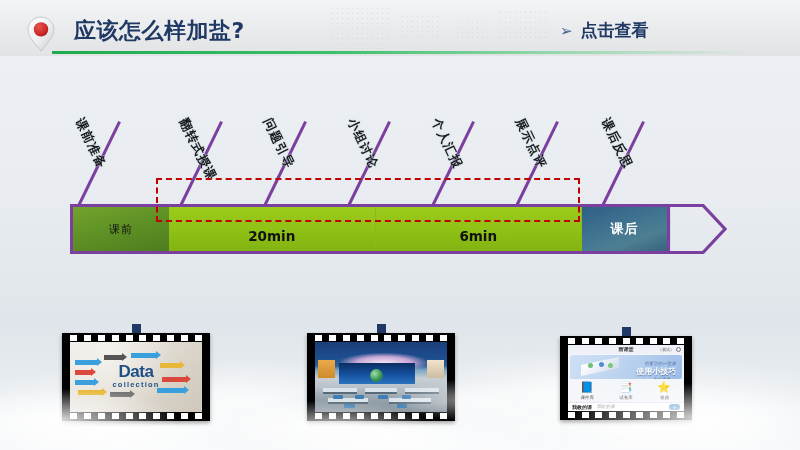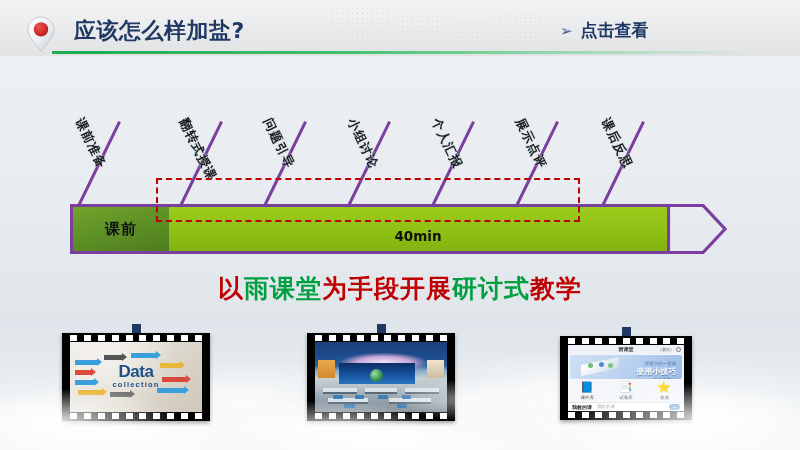--- a/index.html
+++ b/index.html
@@ -98,21 +98,21 @@
   #timeline {
     position:absolute; left:70px; top:204px; width:600px; height:50px;
     border:3px solid #7b3fa0;
     display:flex; align-items:stretch;
     background:#ffffff;
   }
   #seg-pre {
     width:96px; flex:none;
     background: linear-gradient(165deg,#74a32c 0%, #5f9226 45%, #4e7d1e 100%);
     display:flex; align-items:center; justify-content:center;
-    font-size:15px; font-weight:bold; color:#111; letter-spacing:1px;
+    font-size:11px; font-weight:normal; color:#111; letter-spacing:1px;
     font-family:"DejaVu Sans", sans-serif;
   }
   .seg-min {
     flex:1 1 0;
     background: linear-gradient(180deg,#9ccb1c 0%, #8fc015 55%, #82b311 100%);
     border-right:1px solid #8db81a;
     display:flex; align-items:flex-end; justify-content:center;
     padding-bottom:7px;
     font-size:13.5px; font-weight:bold; color:#111;
     font-family:"DejaVu Sans", sans-serif;
@@ -311,32 +311,31 @@
   <div class="phase-label" style="left:71px;  top:106px;">课前准备</div>
   <div class="phase-label" style="left:175px; top:106px;">翻转式授课</div>
   <div class="phase-label" style="left:259px; top:106px;">问题引导</div>
   <div class="phase-label" style="left:343px; top:106px;">小组讨论</div>
   <div class="phase-label" style="left:427px; top:106px;">个人汇报</div>
   <div class="phase-label" style="left:511px; top:106px;">展示点评</div>
   <div class="phase-label" style="left:597px; top:106px;">课后反思</div>
 
   <div id="timeline">
     <div id="seg-pre">课前</div>
-    <div class="seg-min">40min</div>
+    <div class="seg-min">20min</div>
+    <div class="seg-min">6min</div>
+    <div id="seg-post">课后</div>
   </div>
 
   <svg id="arrow-head" viewBox="0 0 60 50">
     <path d="M1.5 1.5 H36 L58 25 L36 48.5 H1.5 Z" fill="none" stroke="#7b3fa0" stroke-width="3.2"></path>
   </svg>
 
   <div id="dash-box"></div>
 
-  <div id="headline">
-    <span class="r">以</span><span class="g">雨课堂</span><span class="r">为手段</span><span class="r">开展</span><span class="g">研讨式</span><span class="r">教学</span>
-  </div>
 
   <div class="film" id="film1" style="left:62px; top:333px; width:148px; height:88px;">
     <div class="stub"></div>
     <div class="perf top">
       <i></i>
         <i></i>
         <i></i>
         <i></i>
         <i></i>
         <i></i>

